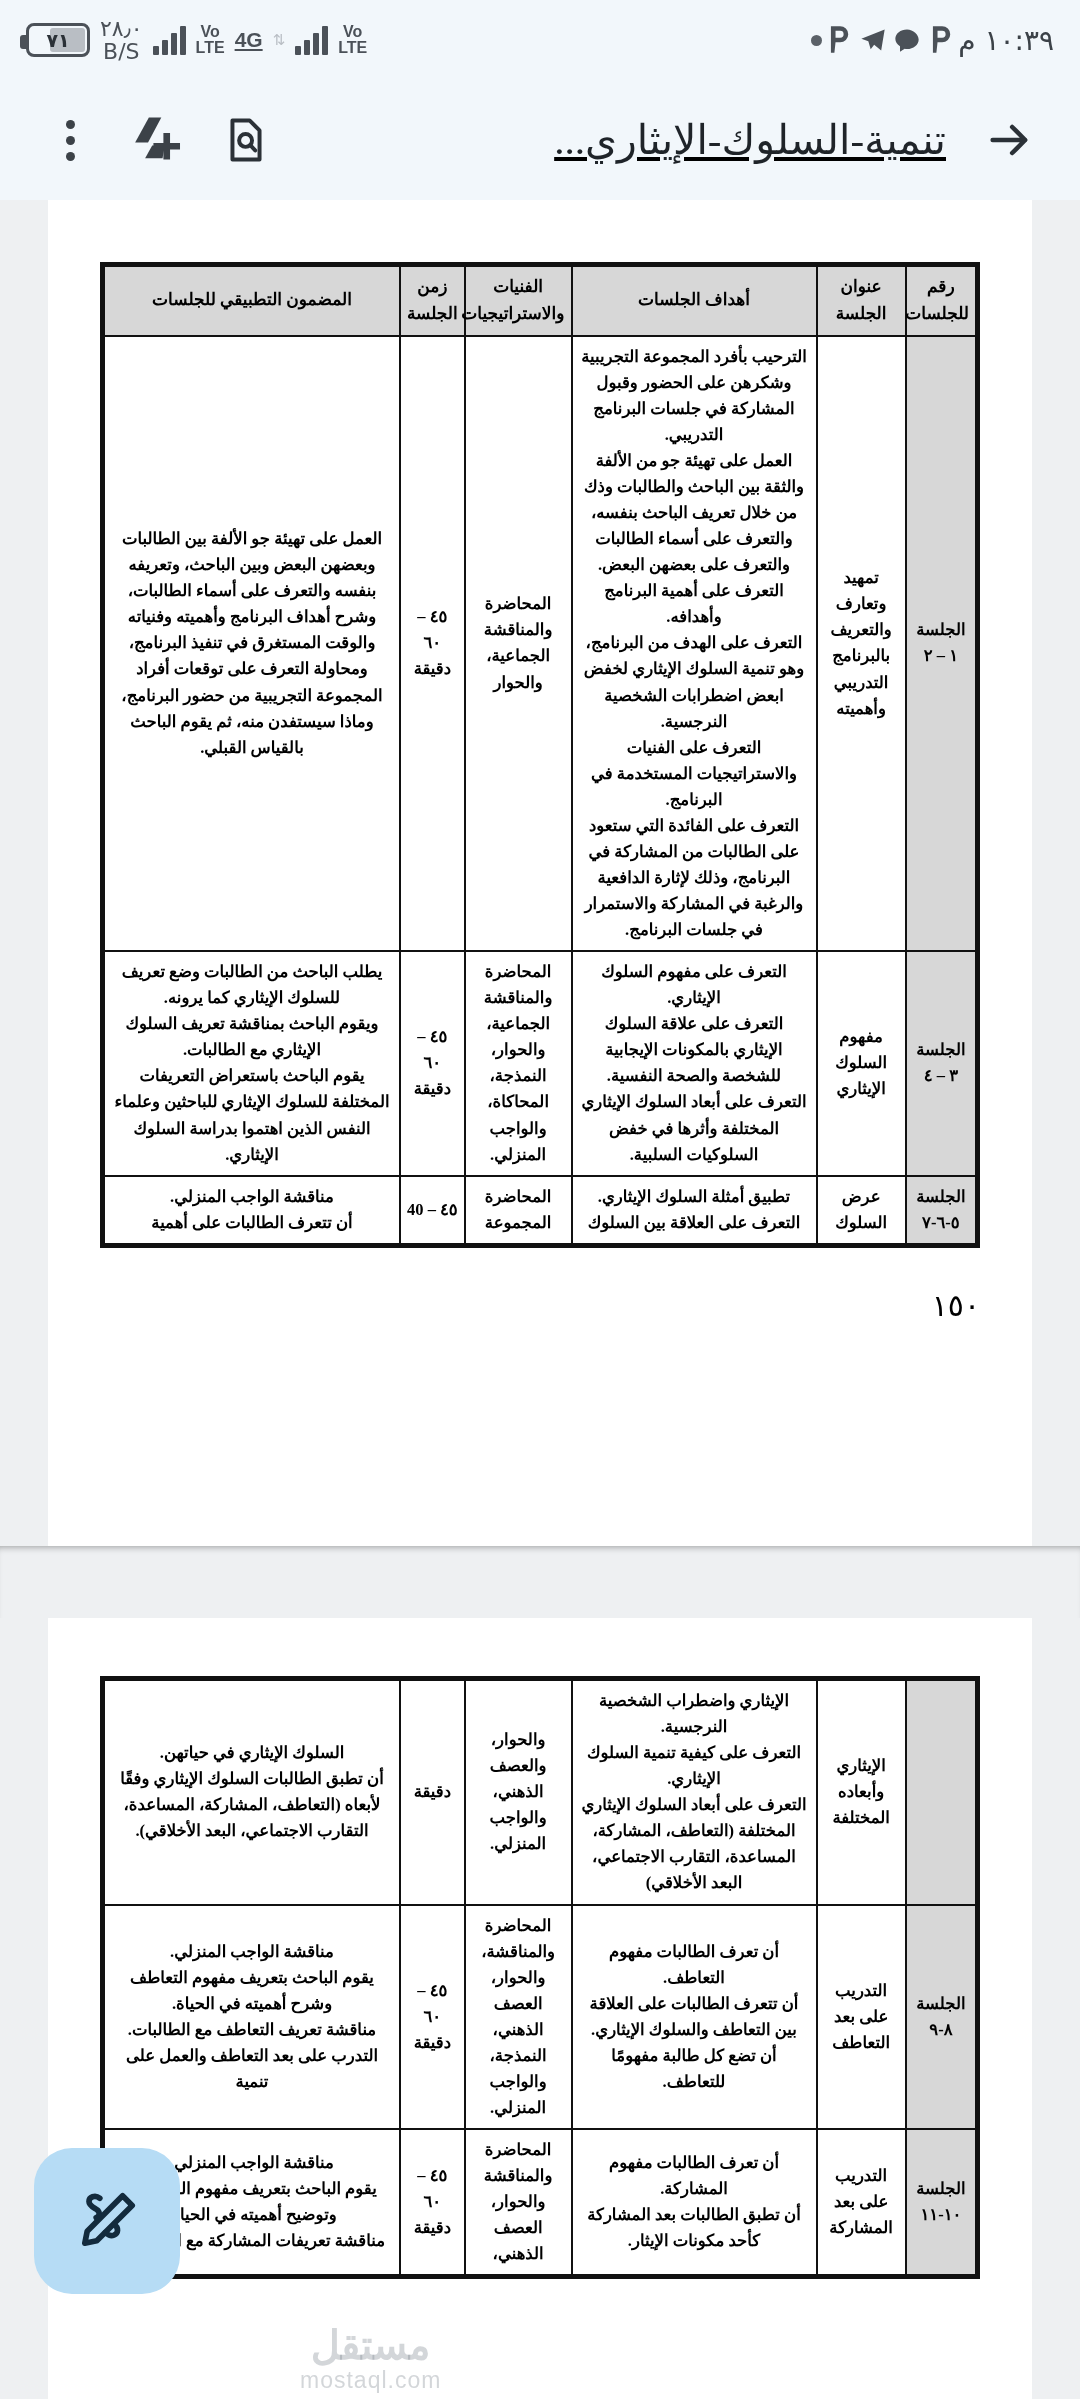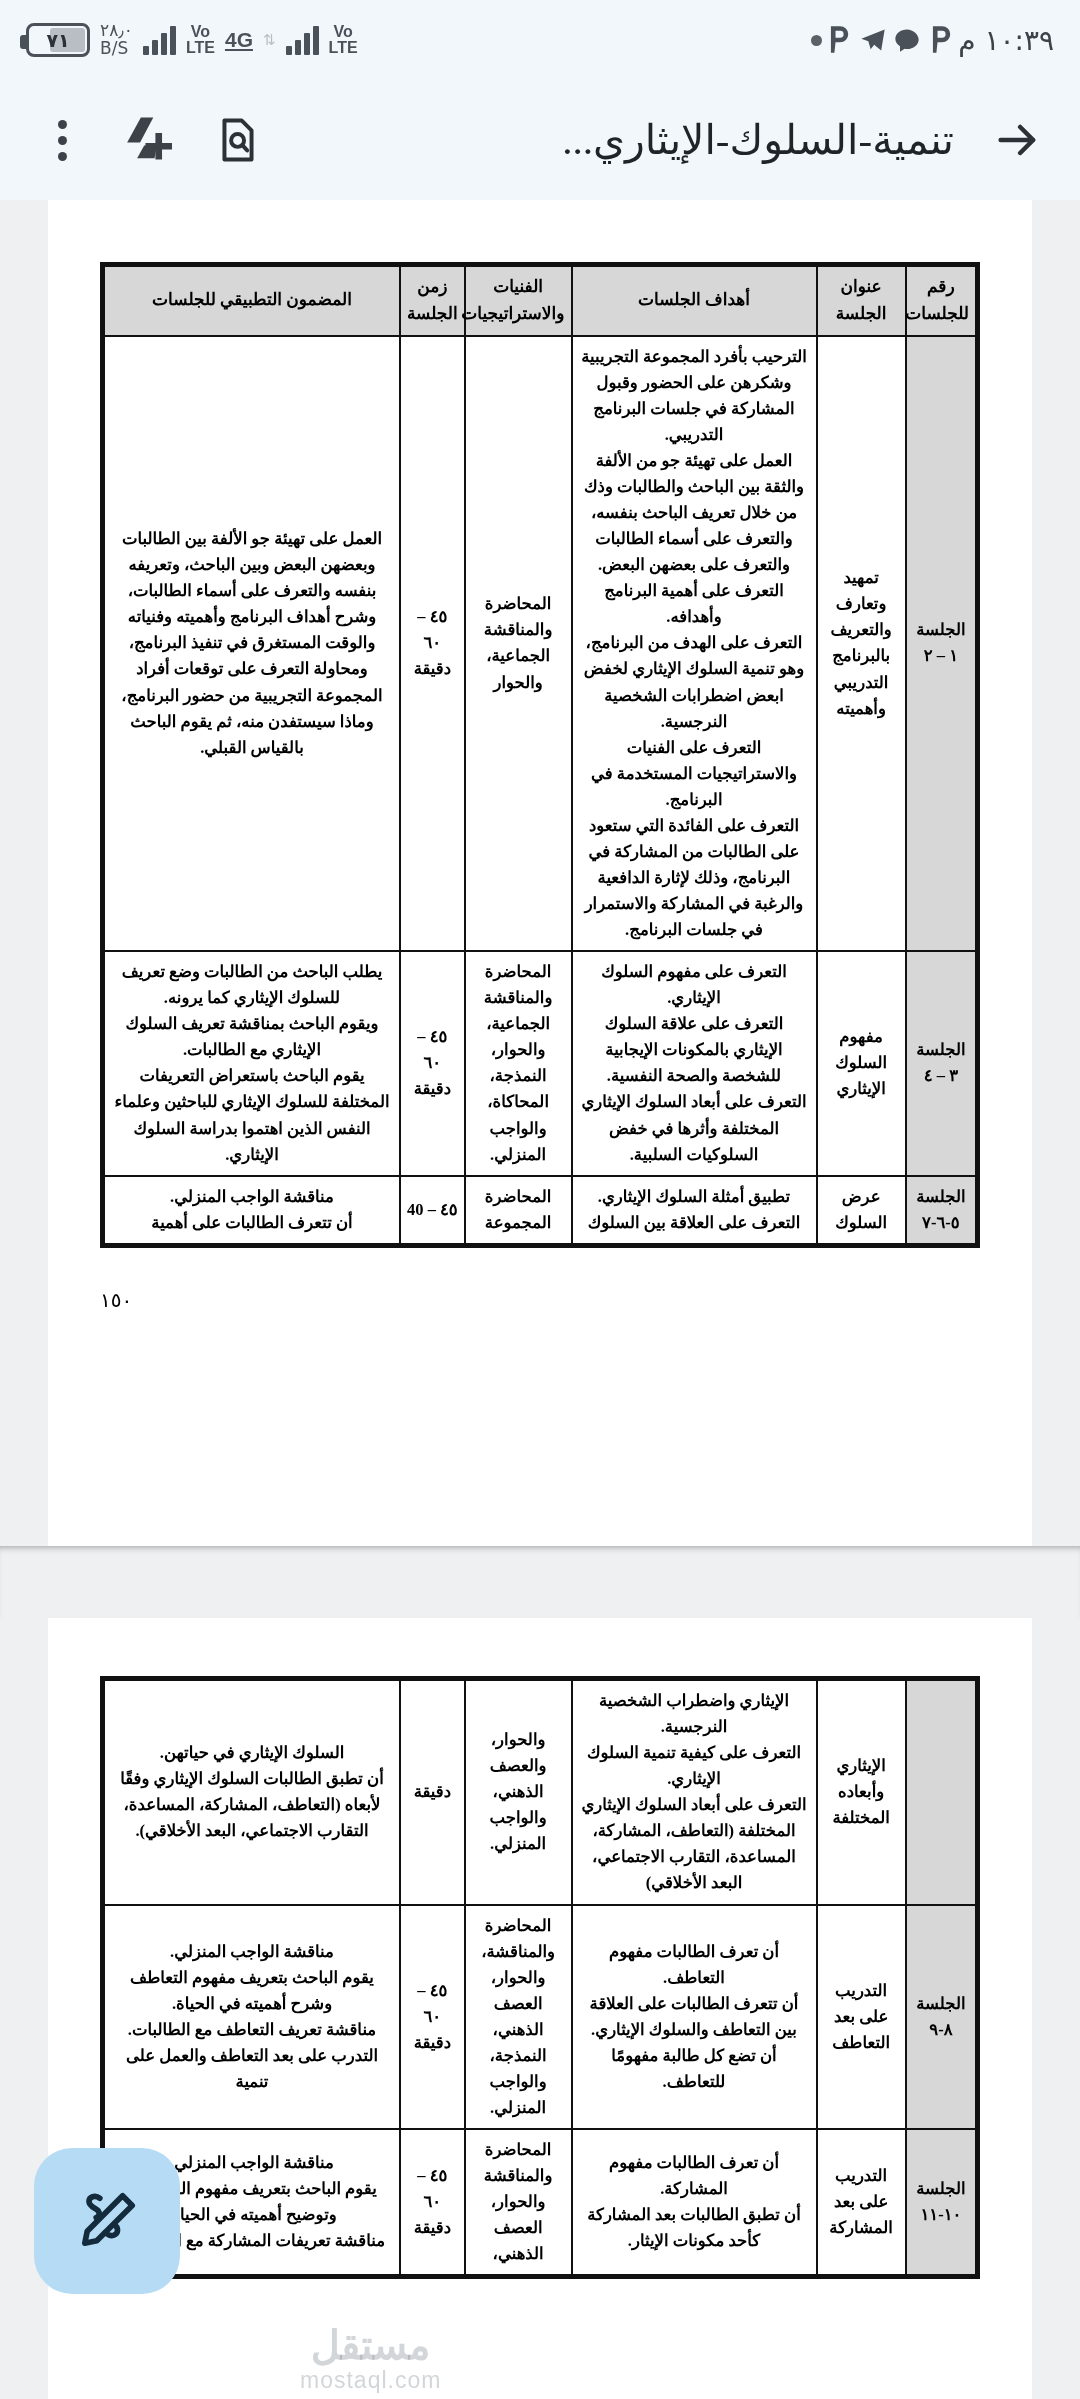--- a/index.html
+++ b/index.html
@@ -29,21 +29,21 @@
     content: ""; position: absolute; left: -9px; top: 9px;
     width: 7px; height: 14px; background: #4b5158; border-radius: 3px 0 0 3px;
   }
   .battery .fill {
     position: absolute; right: 2px; top: 2px; bottom: 2px; width: 60%;
     background: #b9bec4; border-radius: 3px;
   }
   .battery .lvl { position: relative; font-size: 19px; color: #2b3137; font-weight: 600;
     font-family: "DejaVu Sans", sans-serif; }
 
-  .netspeed { font-size: 17px; line-height: 1.05; color: #4b5158; 
+  .netspeed { font-size: 22px; line-height: 1.05; color: #4b5158; text-align: center;
     font-family: "DejaVu Sans", sans-serif; }
 
   .bars { display: flex; align-items: flex-end; gap: 3px; height: 30px; }
   .bars i { display: block; width: 6px; background: #4b5158; border-radius: 1px; }
   .bars i:nth-child(1){height:9px} .bars i:nth-child(2){height:15px}
   .bars i:nth-child(3){height:22px} .bars i:nth-child(4){height:29px}
   .bars.dim i:nth-child(1){height:9px;background:#4b5158}
 
   .volte { font-size: 16px; line-height: 1.0; color: #4b5158; font-weight: 700;
     font-family: "Liberation Sans", sans-serif; text-align: center; }
@@ -51,22 +51,23 @@
   .updown { font-size: 15px; color: #b9bec4; }
 
   .dot { width: 11px; height: 11px; border-radius: 50%; background: #5b6168; }
   .sb-ic { width: 34px; height: 34px; display: inline-flex; align-items: center; justify-content: center; }
   .sb-ic svg { display: block; }
   .clock { font-size: 28px; color: #3c4248; font-family: "DejaVu Sans", sans-serif; white-space: nowrap; }
 
   
   .appbar {
     height: 120px; background: #f2f7fb;
-    display: flex; align-items: center; padding: 0 20px; gap: 4px;
+    display: flex; align-items: center; padding: 0 28px; gap: 4px;
     direction: rtl;
+    text-decoration: underline;
   }
   .ab-btn {
     width: 84px; height: 84px; display: flex; align-items: center; justify-content: center;
     border-radius: 50%; flex: 0 0 auto;
   }
   .ab-title {
     flex: 1 1 auto; font-size: 41px; color: #1f2429; white-space: nowrap;
     overflow: hidden; text-overflow: ellipsis; padding: 0 18px;
     font-family: "Liberation Serif", serif;
   }
@@ -98,21 +99,21 @@
   col.w-num   { width: 8.2%; }
   col.w-title { width: 10.2%; }
   col.w-goals { width: 28.0%; }
   col.w-tech  { width: 12.2%; }
   col.w-time  { width: 7.4%; }
   col.w-cont  { width: 34.0%; }
 
   td.just { text-align: justify; text-align-last: center; }
   td.top  { vertical-align: top; }
 
-  .pagenum { text-align: left; font-size: 20px; margin-top: 40px; color: #000;
+  .pagenum { text-align: right; font-size: 30px; margin-top: 40px; color: #000;
     font-family: "DejaVu Sans", serif; letter-spacing: 1px; }
 
   
   .clip { overflow: hidden; }
 
   
   .watermark {
     position: absolute; left: 300px; top: 2325px; z-index: 3;
     color: rgba(110,120,130,.30); pointer-events: none; text-align: center;
     font-family: Liberation Sans, sans-serif;

